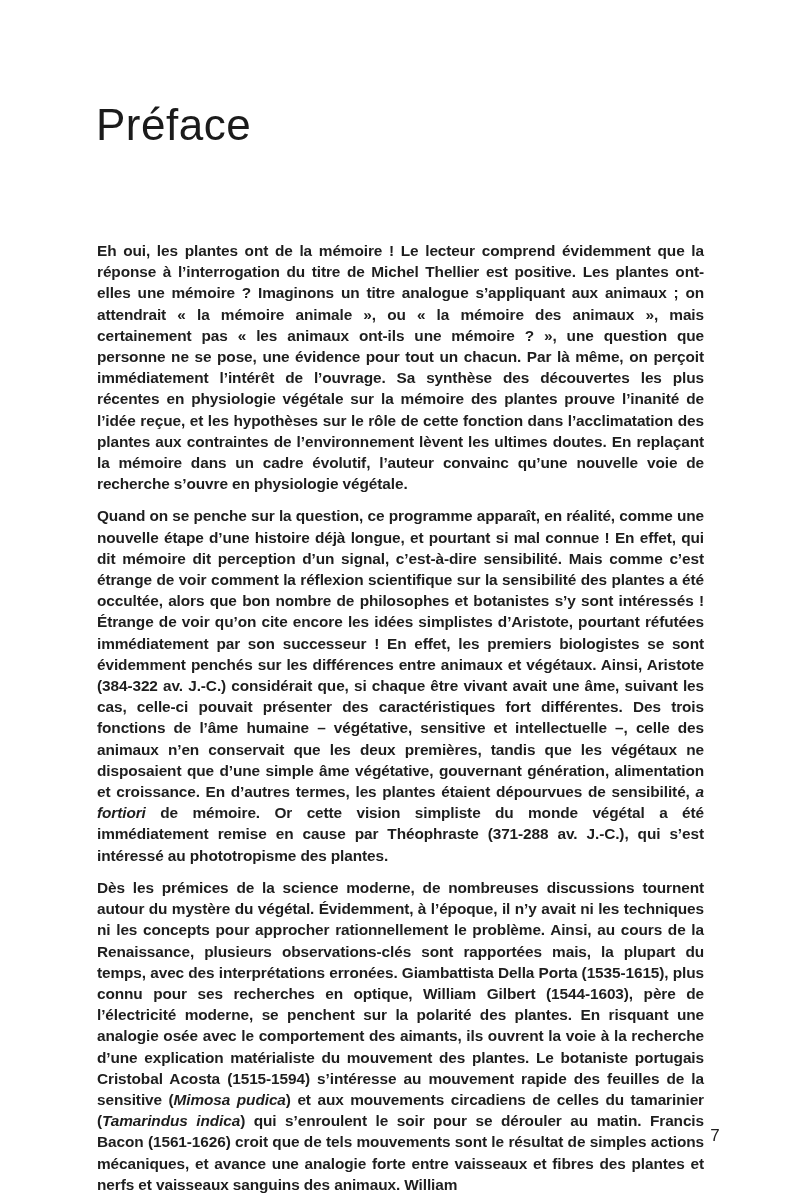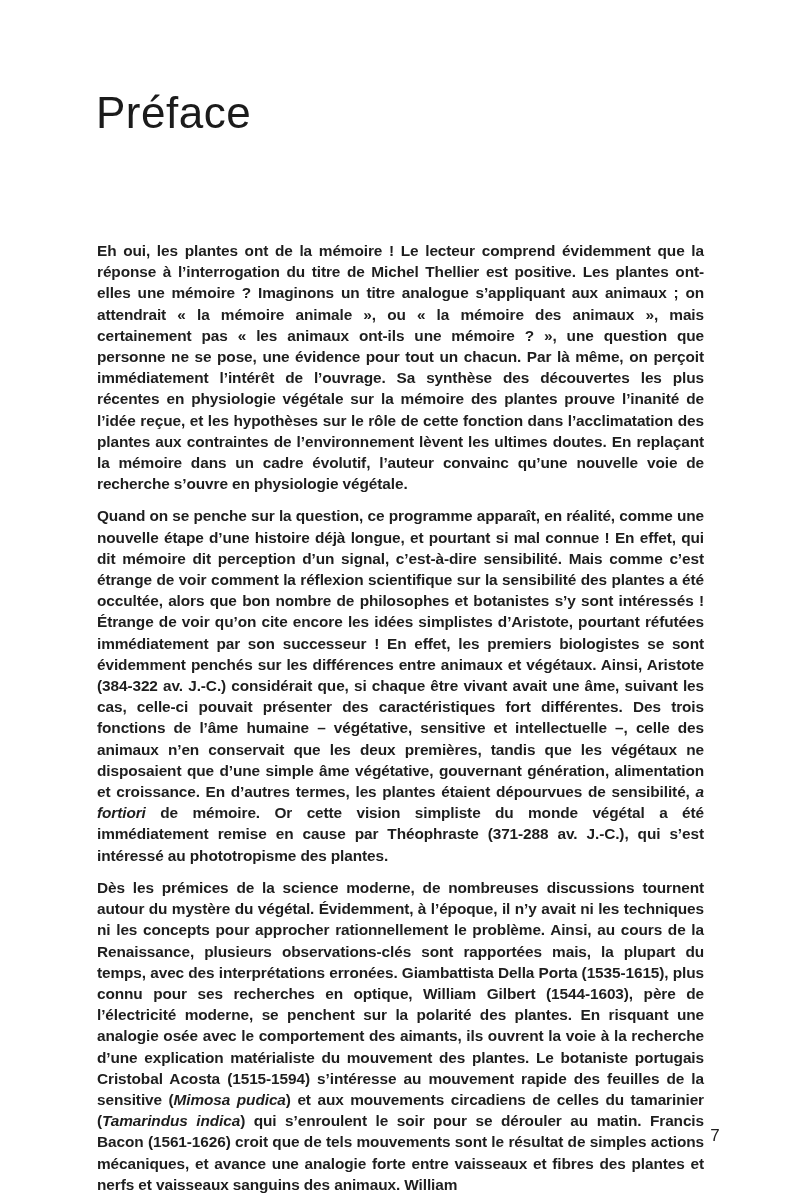--- a/index.html
+++ b/index.html
@@ -12,21 +12,21 @@
     width: 800px;
     height: 1200px;
     background: #ffffff;
     color: #1b1b1b;
     font-family: "Liberation Sans", "DejaVu Sans", sans-serif;
     overflow: hidden;
   }
   .chapter-title {
     position: absolute;
     left: 96px;
-    top: 88px;
+    top: 100px;
     margin: 0;
     font-size: 44px;
     font-weight: 300;
     letter-spacing: 0.5px;
     color: #1b1b1b;
   }
   .body-text {
     position: absolute;
     left: 97px;
     top: 240px;

